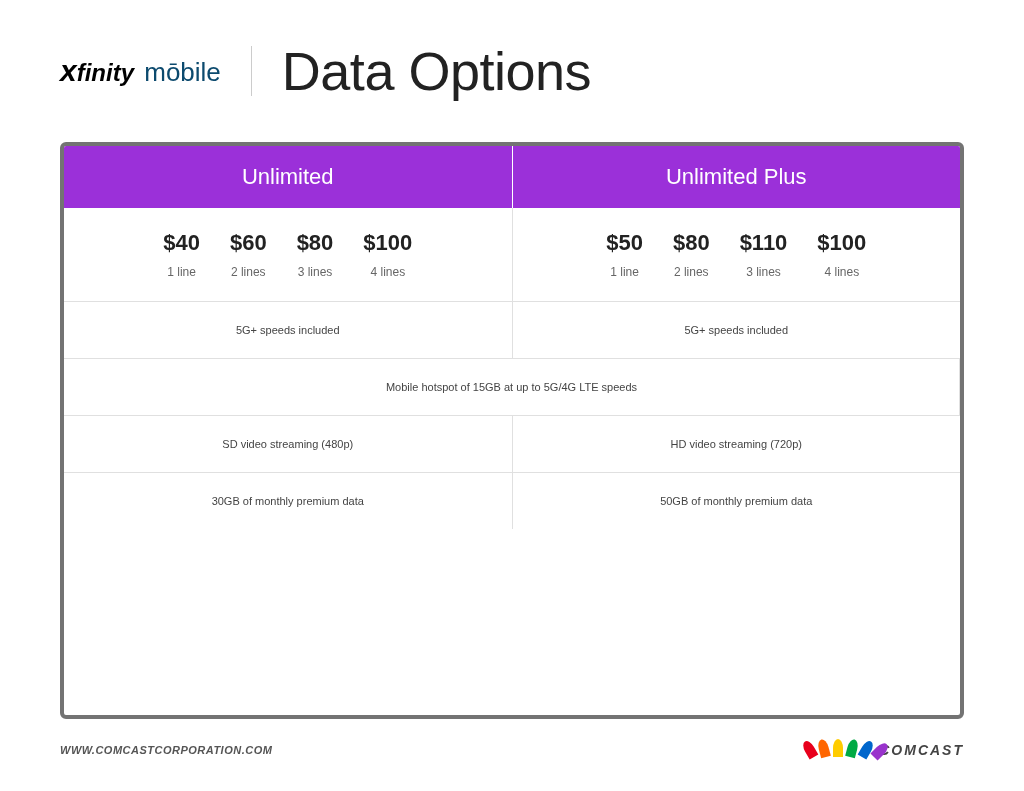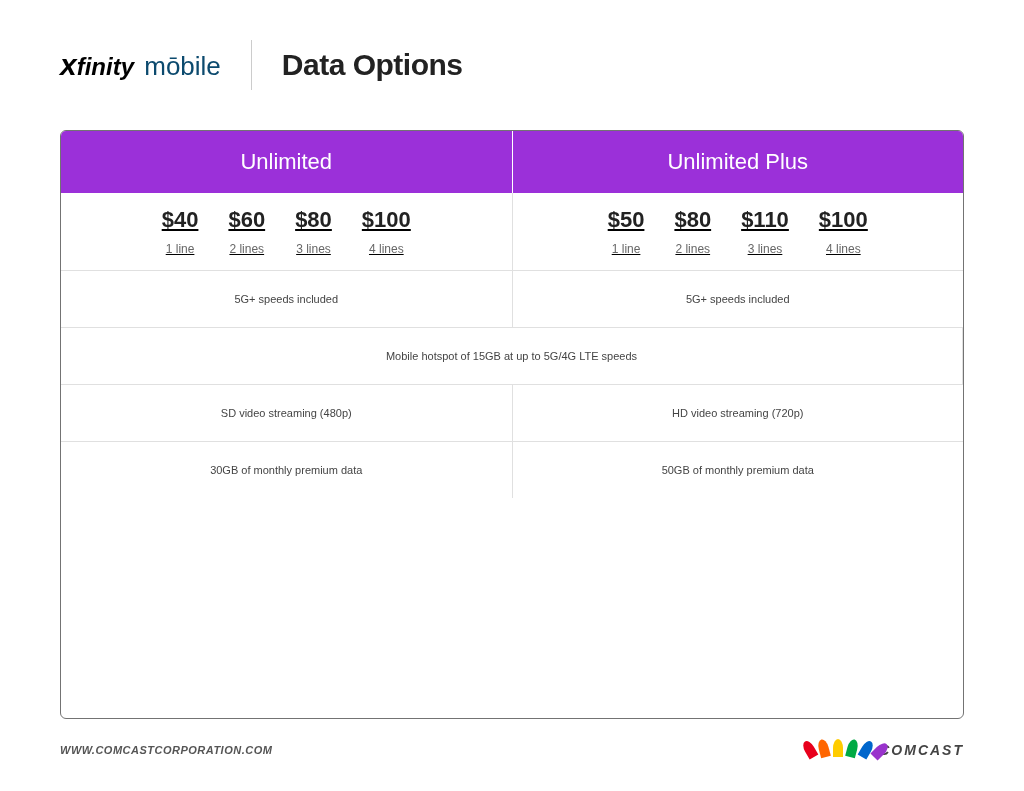--- a/index.html
+++ b/index.html
@@ -35,29 +35,29 @@
     }
 
     .header-divider {
       width: 1px;
       height: 50px;
       background: #ccc;
       margin: 0 30px;
     }
 
     .page-title {
-      font-size: 30px;
-      font-weight: 700;
+      font-size: 54px;
+      font-weight: 400;
       color: #222;
       letter-spacing: -0.5px;
     }
 
     
     .comparison-table {
-      border: 1px solid #737373;
+      border: 4px solid #737373;
       border-radius: 6px;
       overflow: hidden;
       flex: 1;
       display: flex;
       flex-direction: column;
     }
 
     
     .plan-headers {
       display: flex;
@@ -81,23 +81,22 @@
     .pricing-row {
       display: flex;
       border-bottom: 1px solid #e0e0e0;
     }
 
     .pricing-section {
       flex: 1;
       display: flex;
       justify-content: center;
       align-items: flex-start;
-      padding: 14px 10px;
+      padding: 22px 10px;
       gap: 30px;
-      text-decoration: underline;
     }
 
     .pricing-section:first-child {
       border-right: 1px solid #e0e0e0;
     }
 
     .price-item {
       display: flex;
       flex-direction: column;
       align-items: center;

